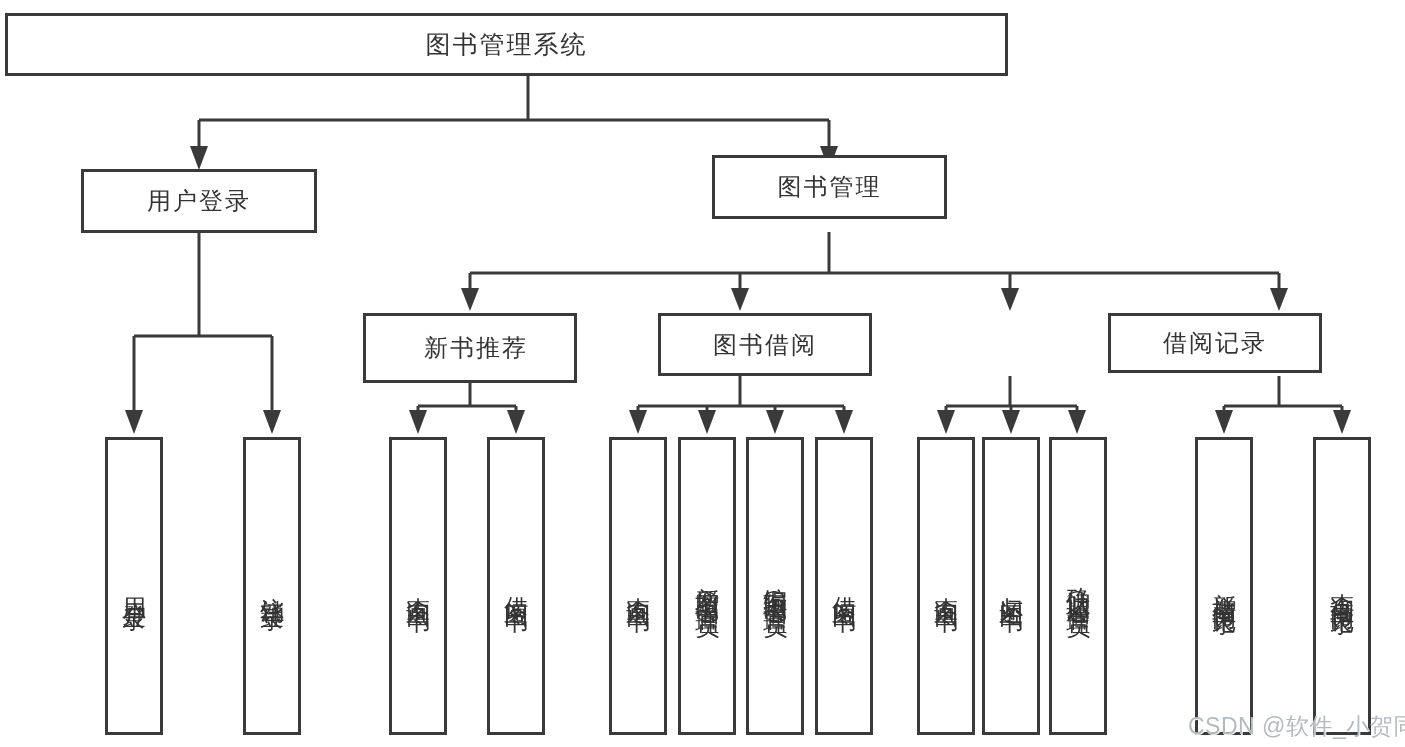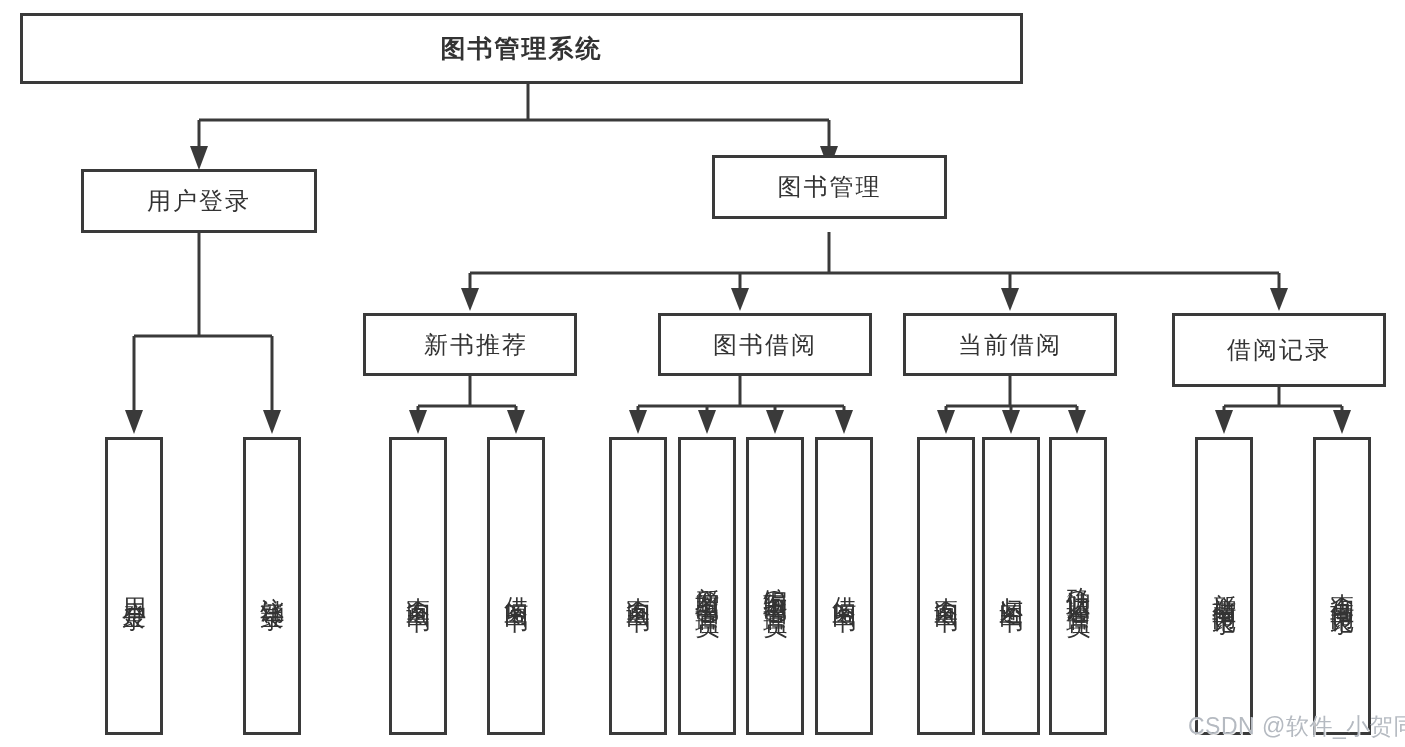--- a/index.html
+++ b/index.html
@@ -88,41 +88,38 @@
     <polygon points="1068,410 1086,410 1077,434" fill="#3a3a3a" stroke="none"></polygon>
 
     <path d="M1279 376 V406"></path>
     <path d="M1224 406 H1342"></path>
     <path d="M1224 406 V412"></path>
     <path d="M1342 406 V412"></path>
     <polygon points="1215,410 1233,410 1224,434" fill="#3a3a3a" stroke="none"></polygon>
     <polygon points="1333,410 1351,410 1342,434" fill="#3a3a3a" stroke="none"></polygon>
   </svg>
 
-  <div class="node h-node root-node" style="left:20px; top:13px; width:1003px; height:71px;font-weight:bold;">
+  <div class="node h-node root-node" style="left:5px; top:13px; width:1003px; height:63px;">
     <span>图书管理系统</span>
   </div>
 
   <div class="node h-node" style="left:81px; top:169px; width:236px; height:64px;">
     <span>用户登录</span>
   </div>
   <div class="node h-node" style="left:712px; top:155px; width:235px; height:64px;">
     <span>图书管理</span>
   </div>
 
-  <div class="node h-node" style="left:363px; top:313px; width:214px; height:63px;padding-left:12px;">
+  <div class="node h-node" style="left:363px; top:313px; width:214px; height:70px;padding-left:12px;">
     <span>新书推荐</span>
   </div>
   <div class="node h-node" style="left:633px; top:313px; width:214px; height:63px;margin-left:25px;">
     <span>图书借阅</span>
   </div>
-  <div class="node h-node" style="left:903px; top:313px; width:214px; height:63px;">
-    <span>当前借阅</span>
-  </div>
-  <div class="node h-node" style="left:1172px; top:313px; width:214px; height:74px;">
+  <div class="node h-node" style="left:1108px; top:313px; width:214px; height:60px;">
     <span>借阅记录</span>
   </div>
 
   <div class="node v-node" style="left:105px; top:437px; width:58px; height:298px;">
     <span class="v-label">用户登录</span>
   </div>
   <div class="node v-node" style="left:243px; top:437px; width:58px; height:298px;">
     <span class="v-label">注销登录</span>
   </div>
 

